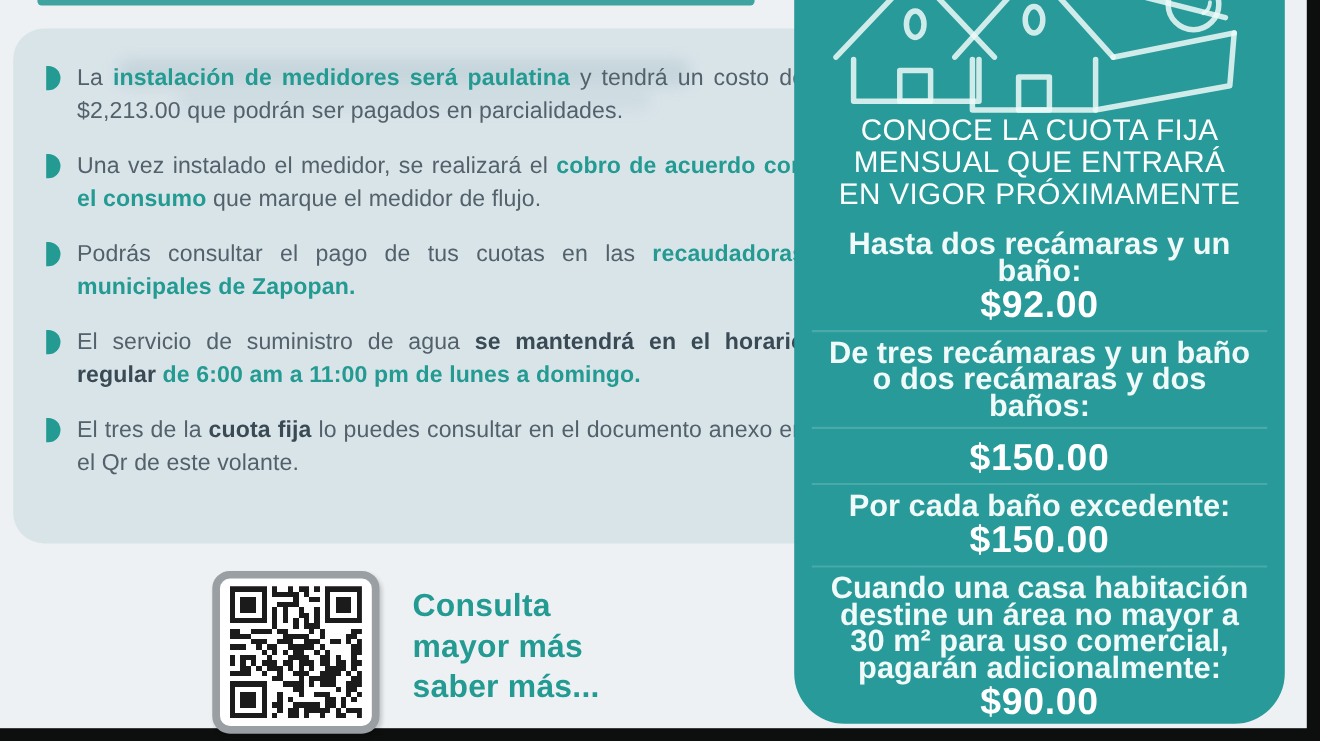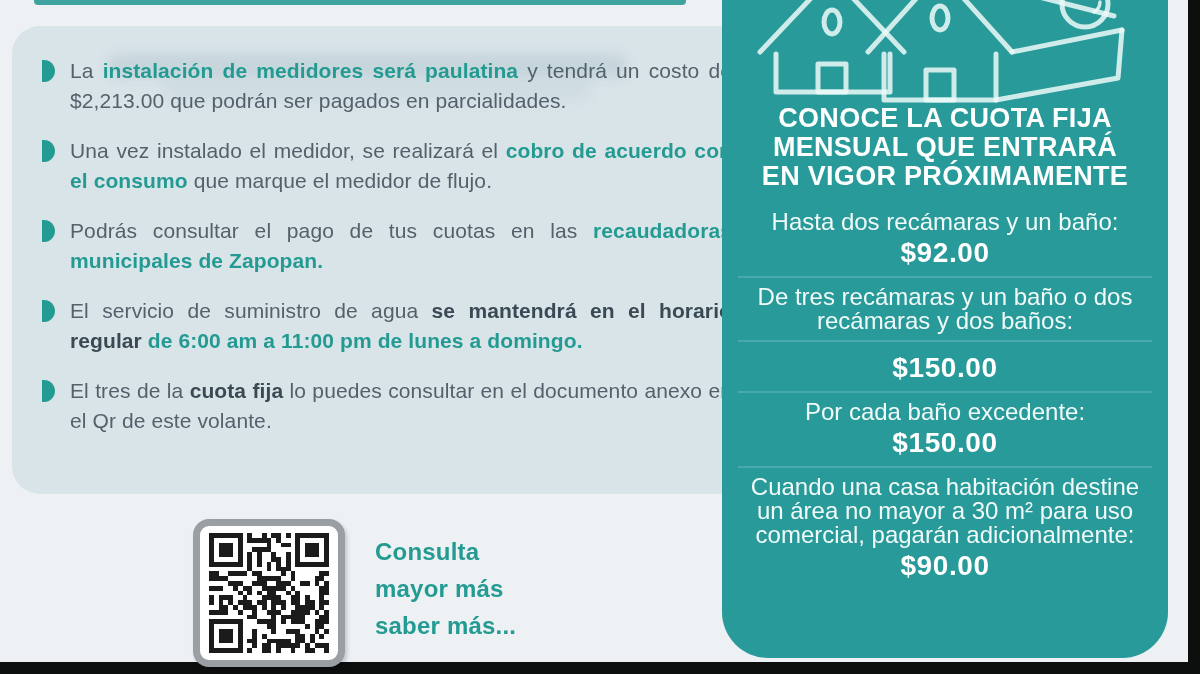--- a/index.html
+++ b/index.html
@@ -75,21 +75,21 @@
     width: 152px; height: 148px;
     background: #ffffff;
     border: 7px solid #999fa2;
     border-radius: 16px;
     display: flex; align-items: center; justify-content: center;
     box-shadow: 2px 3px 4px rgba(0,0,0,.18);
   }
   .cta {
     position: absolute; left: 375px; top: 533px;
     color: var(--accent-teal);
-    font-size: 24px; line-height: 37px;
+    font-size: 29px; line-height: 37px;
     font-weight: 700; letter-spacing: .2px;
   }
 
   
   .teal-panel {
     position: absolute; left: 722px; top: 0;
     width: 446px; height: 658px;
     background: var(--teal-panel);
     border-radius: 0 0 46px 46px;
     overflow: hidden;
@@ -97,36 +97,36 @@
   .houses-wrap {
     height: 100px; margin-top: -10px;
     display: flex; justify-content: center;
     overflow: visible;
   }
   .panel-title {
     margin-top: 14px;
     text-align: center;
     color: #fdfffe;
     font-size: 27px; line-height: 29px;
-    font-weight: 700; letter-spacing: .3px;
+    font-weight: 400; letter-spacing: .3px;
     text-transform: uppercase;
   }
   .price-list { margin-top: 12px; }
   .price-item {
     text-align: center; color: #fff;
     padding: 7px 12px;
     margin: 0 16px;
   }
   .price-item + .price-item { border-top: 2px solid rgba(255,255,255,.16); }
   .price-label {
-    font-size: 24px; line-height: 24px;
-    font-weight: 400; color: #f0faf9;
+    font-size: 28px; line-height: 24px;
+    font-weight: 700; color: #f0faf9;
   }
   .price-value {
-    font-size: 28px; line-height: 32px;
+    font-size: 34px; line-height: 32px;
     font-weight: 700; margin-top: 3px;
     letter-spacing: .6px; color: #ffffff;
   }
 </style>
 </head>
 <body>
 
 <div class="page">
   <div class="paper">
 

